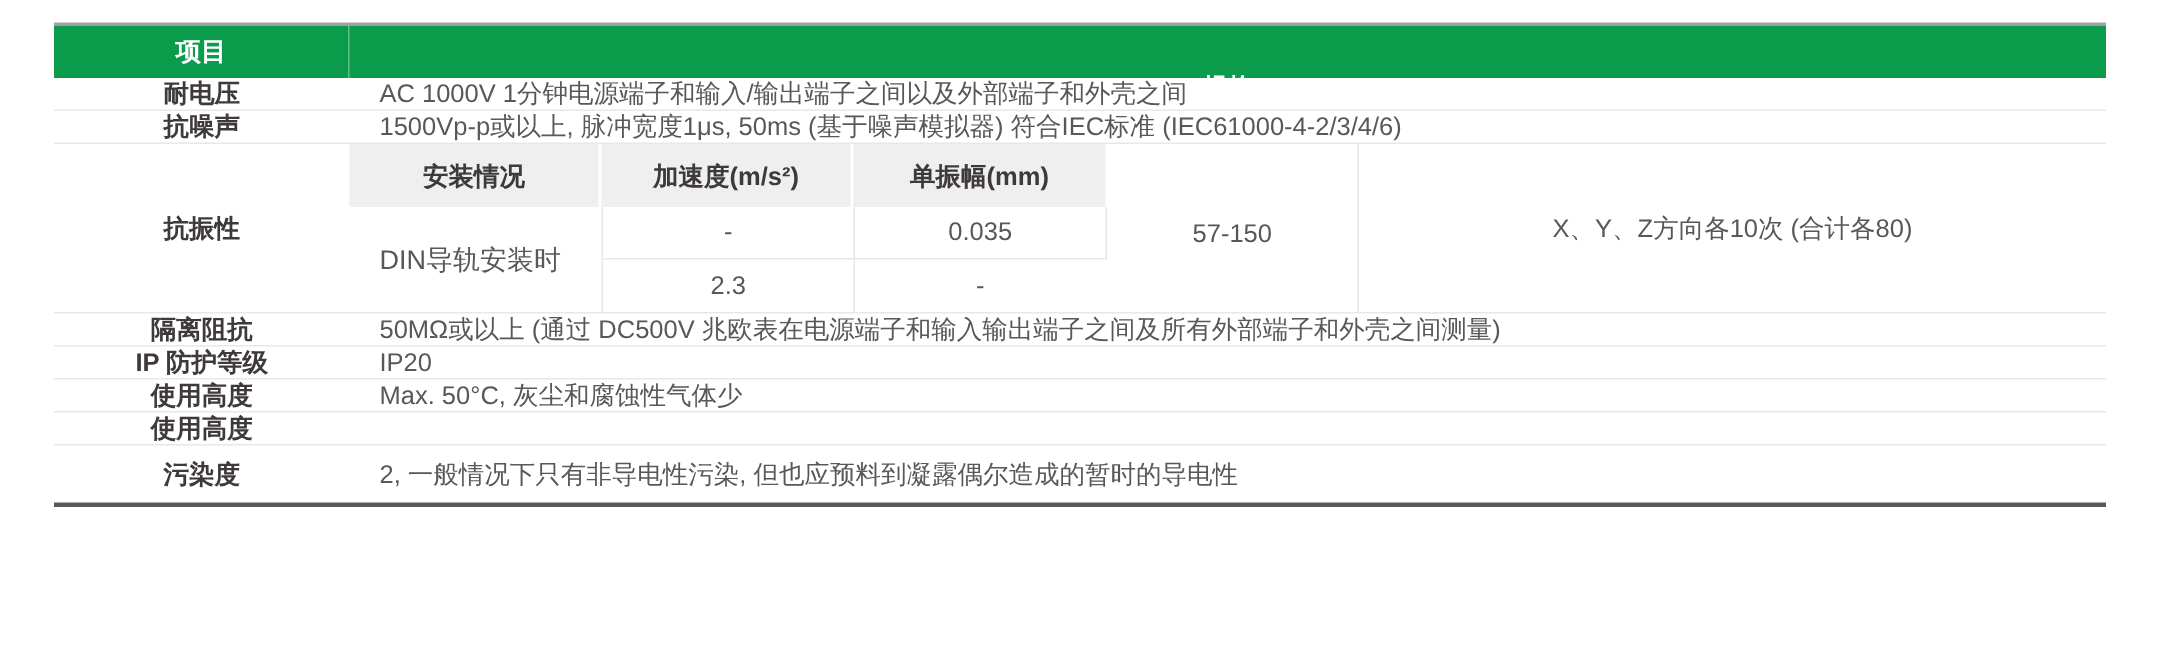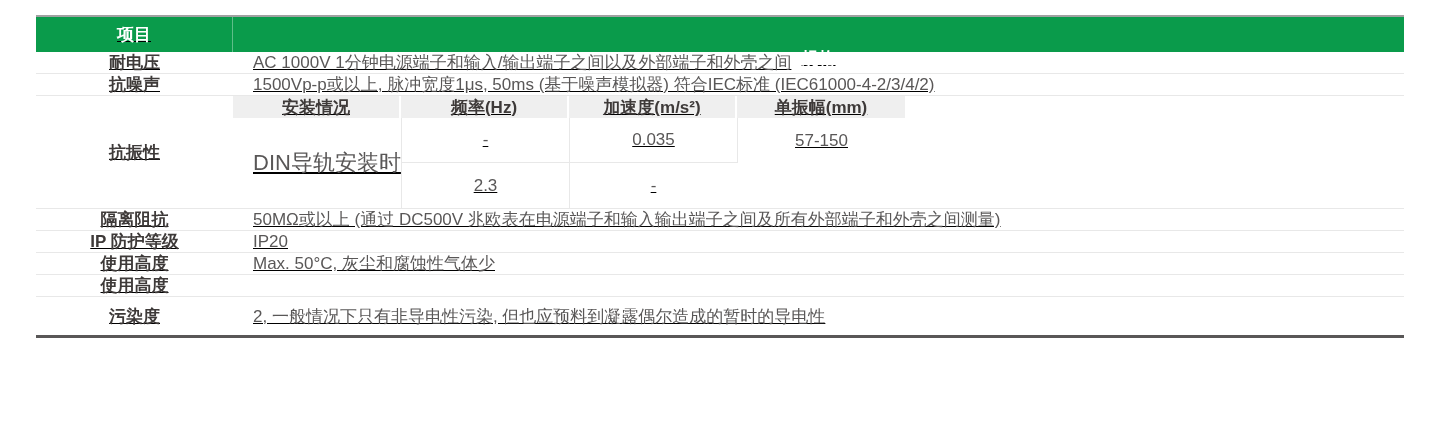--- a/index.html
+++ b/index.html
@@ -15,21 +15,20 @@
   html,body{margin:0;padding:0;}
   body{
     width:1440px;height:439px;background:#ffffff;
     font-family:"Liberation Sans","DejaVu Sans",sans-serif;
     position:relative;overflow:hidden;
   }
   .spec-table{
     position:absolute;left:36px;top:15px;width:1368px;
     border-top:2px solid var(--top-border);
     border-bottom:3px solid var(--bottom-border);
-    text-decoration:underline;
   }
   .thead{
     display:flex;height:35px;background:var(--header-green);
     color:#ffffff;font-weight:bold;font-size:17px;
   }
   .th-item{
     width:197px;display:flex;align-items:center;justify-content:center;
     border-right:1px solid rgba(255,255,255,0.35);
   }
   .th-spec{flex:1;display:flex;align-items:center;justify-content:center;margin-top:41px;}
@@ -39,31 +38,31 @@
     width:197px;display:flex;align-items:center;justify-content:center;
     font-weight:bold;color:var(--label-text);font-size:17px;white-space:nowrap;
   }
   .row-value{
     flex:1;display:flex;align-items:center;padding-left:20px;
     color:var(--value-text);font-size:17px;white-space:nowrap;
   }
   .row.vib{height:113px;}
   .vib-value{flex:1;display:flex;padding-left:0;}
   .vib-left{width:672px;display:flex;flex-direction:column;}
-  .vib-subheader{display:flex;height:22px;font-weight:bold;color:var(--label-text);font-size:17px;}
+  .vib-subheader{display:flex;height:42px;font-weight:bold;color:var(--label-text);font-size:17px;}
   .shc{
     width:168px;background:var(--subheader-bg);
     display:flex;align-items:center;justify-content:center;
     border-right:2px solid #ffffff;
   }
   .shc:last-child{border-right:none;}
   .vib-body{flex:1;display:flex;}
   .vib-mounting{
     width:168px;display:flex;align-items:center;padding-left:20px;
-    color:var(--value-text);font-size:22px;white-space:nowrap;
+    color:var(--value-text);font-size:18px;white-space:nowrap;
   }
   .vib-grid{display:grid;grid-template-columns:168px 168px 168px;grid-template-rows:1fr 1fr;width:504px;}
   .vib-cell{
     display:flex;align-items:center;justify-content:center;
     border-left:1px solid var(--row-divider);
     color:var(--value-text);font-size:17px;
   }
   .vib-cell.top{border-bottom:1px solid var(--row-divider);}
   .vib-note{
     flex:1;display:flex;align-items:center;justify-content:center;
@@ -81,44 +80,44 @@
     <div class="th-spec">规格</div>
   </div>
 
   <div class="row">
     <div class="row-label">耐电压</div>
     <div class="row-value">AC 1000V 1分钟电源端子和输入/输出端子之间以及外部端子和外壳之间</div>
   </div>
 
   <div class="row">
     <div class="row-label">抗噪声</div>
-    <div class="row-value">1500Vp-p或以上, 脉冲宽度1μs, 50ms (基于噪声模拟器) 符合IEC标准 (IEC61000-4-2/3/4/2)</div>
+    <div class="row-value">1500Vp-p或以上, 脉冲宽度1μs, 50ms (基于噪声模拟器) 符合IEC标准 (IEC61000-4-2/3/4/6)</div>
   </div>
 
   <div class="row vib">
     <div class="row-label">抗振性</div>
     <div class="vib-value">
       <div class="vib-left">
         <div class="vib-subheader">
           <div class="shc">安装情况</div>
-          <div class="shc">频率(Hz)</div>
           <div class="shc">加速度(m/s²)</div>
           <div class="shc">单振幅(mm)</div>
         </div>
         <div class="vib-body">
           <div class="vib-mounting">DIN导轨安装时</div>
           <div class="vib-grid">
             <div class="vib-cell top">-</div>
             <div class="vib-cell top">0.035</div>
             <div class="vib-cell">57-150</div>
             <div class="vib-cell">2.3</div>
             <div class="vib-cell">-</div>
           </div>
         </div>
       </div>
+      <div class="vib-note">X、Y、Z方向各10次 (合计各80)</div>
     </div>
   </div>
 
   <div class="row">
     <div class="row-label">隔离阻抗</div>
     <div class="row-value">50MΩ或以上 (通过 DC500V 兆欧表在电源端子和输入输出端子之间及所有外部端子和外壳之间测量)</div>
   </div>
 
   <div class="row">
     <div class="row-label">IP 防护等级</div>

